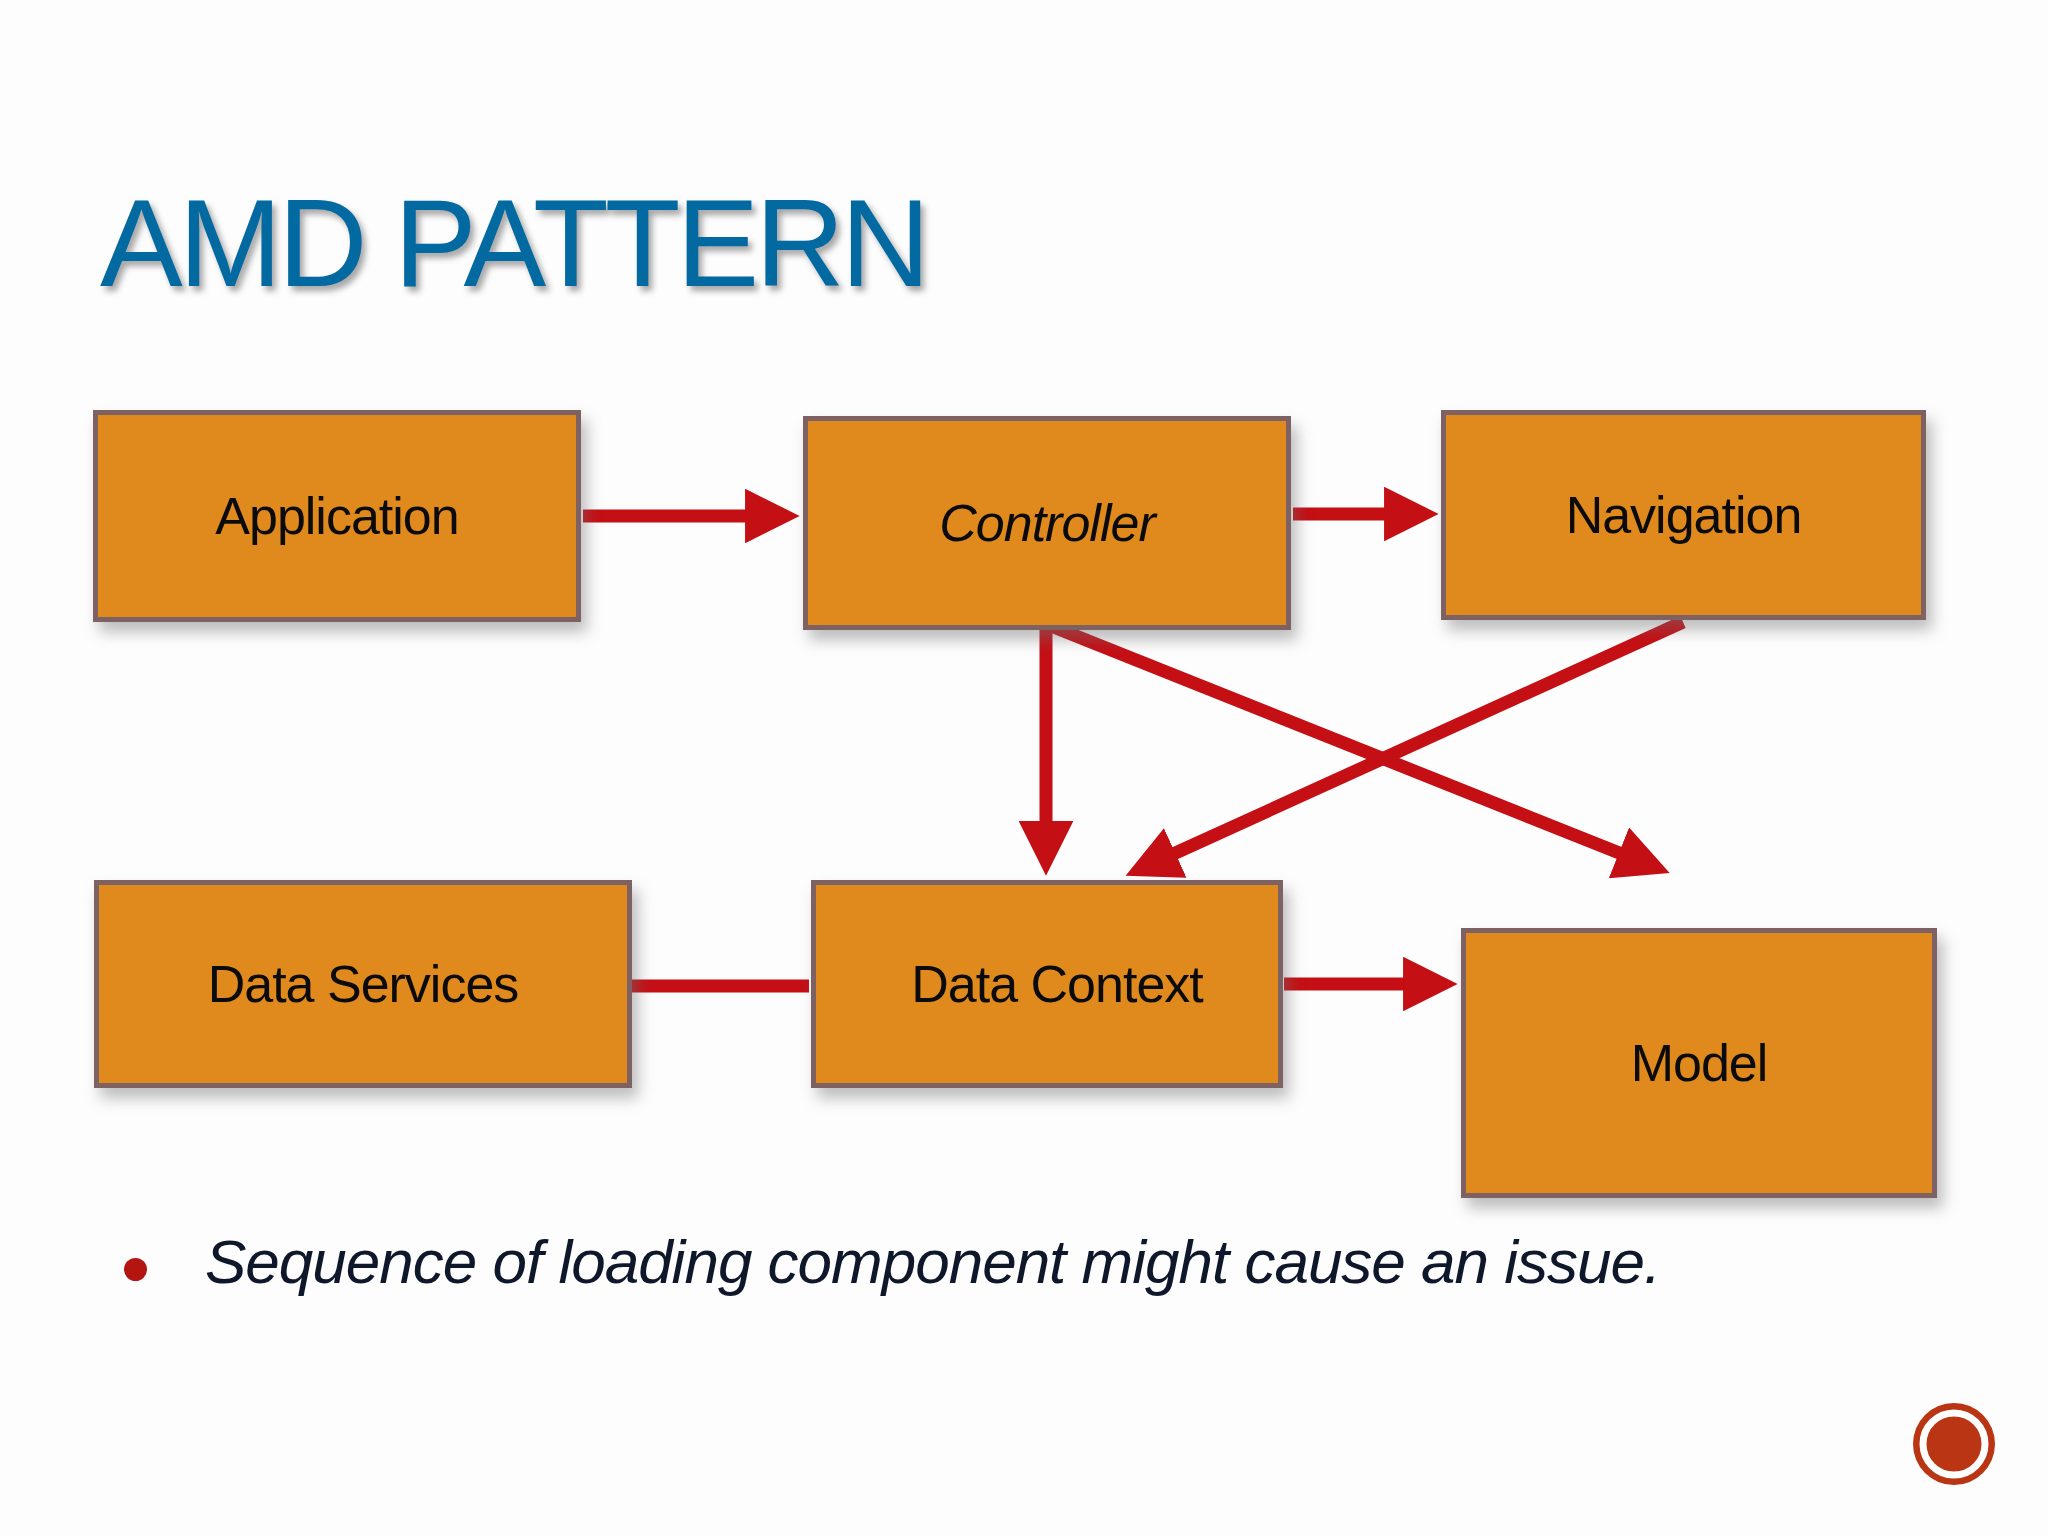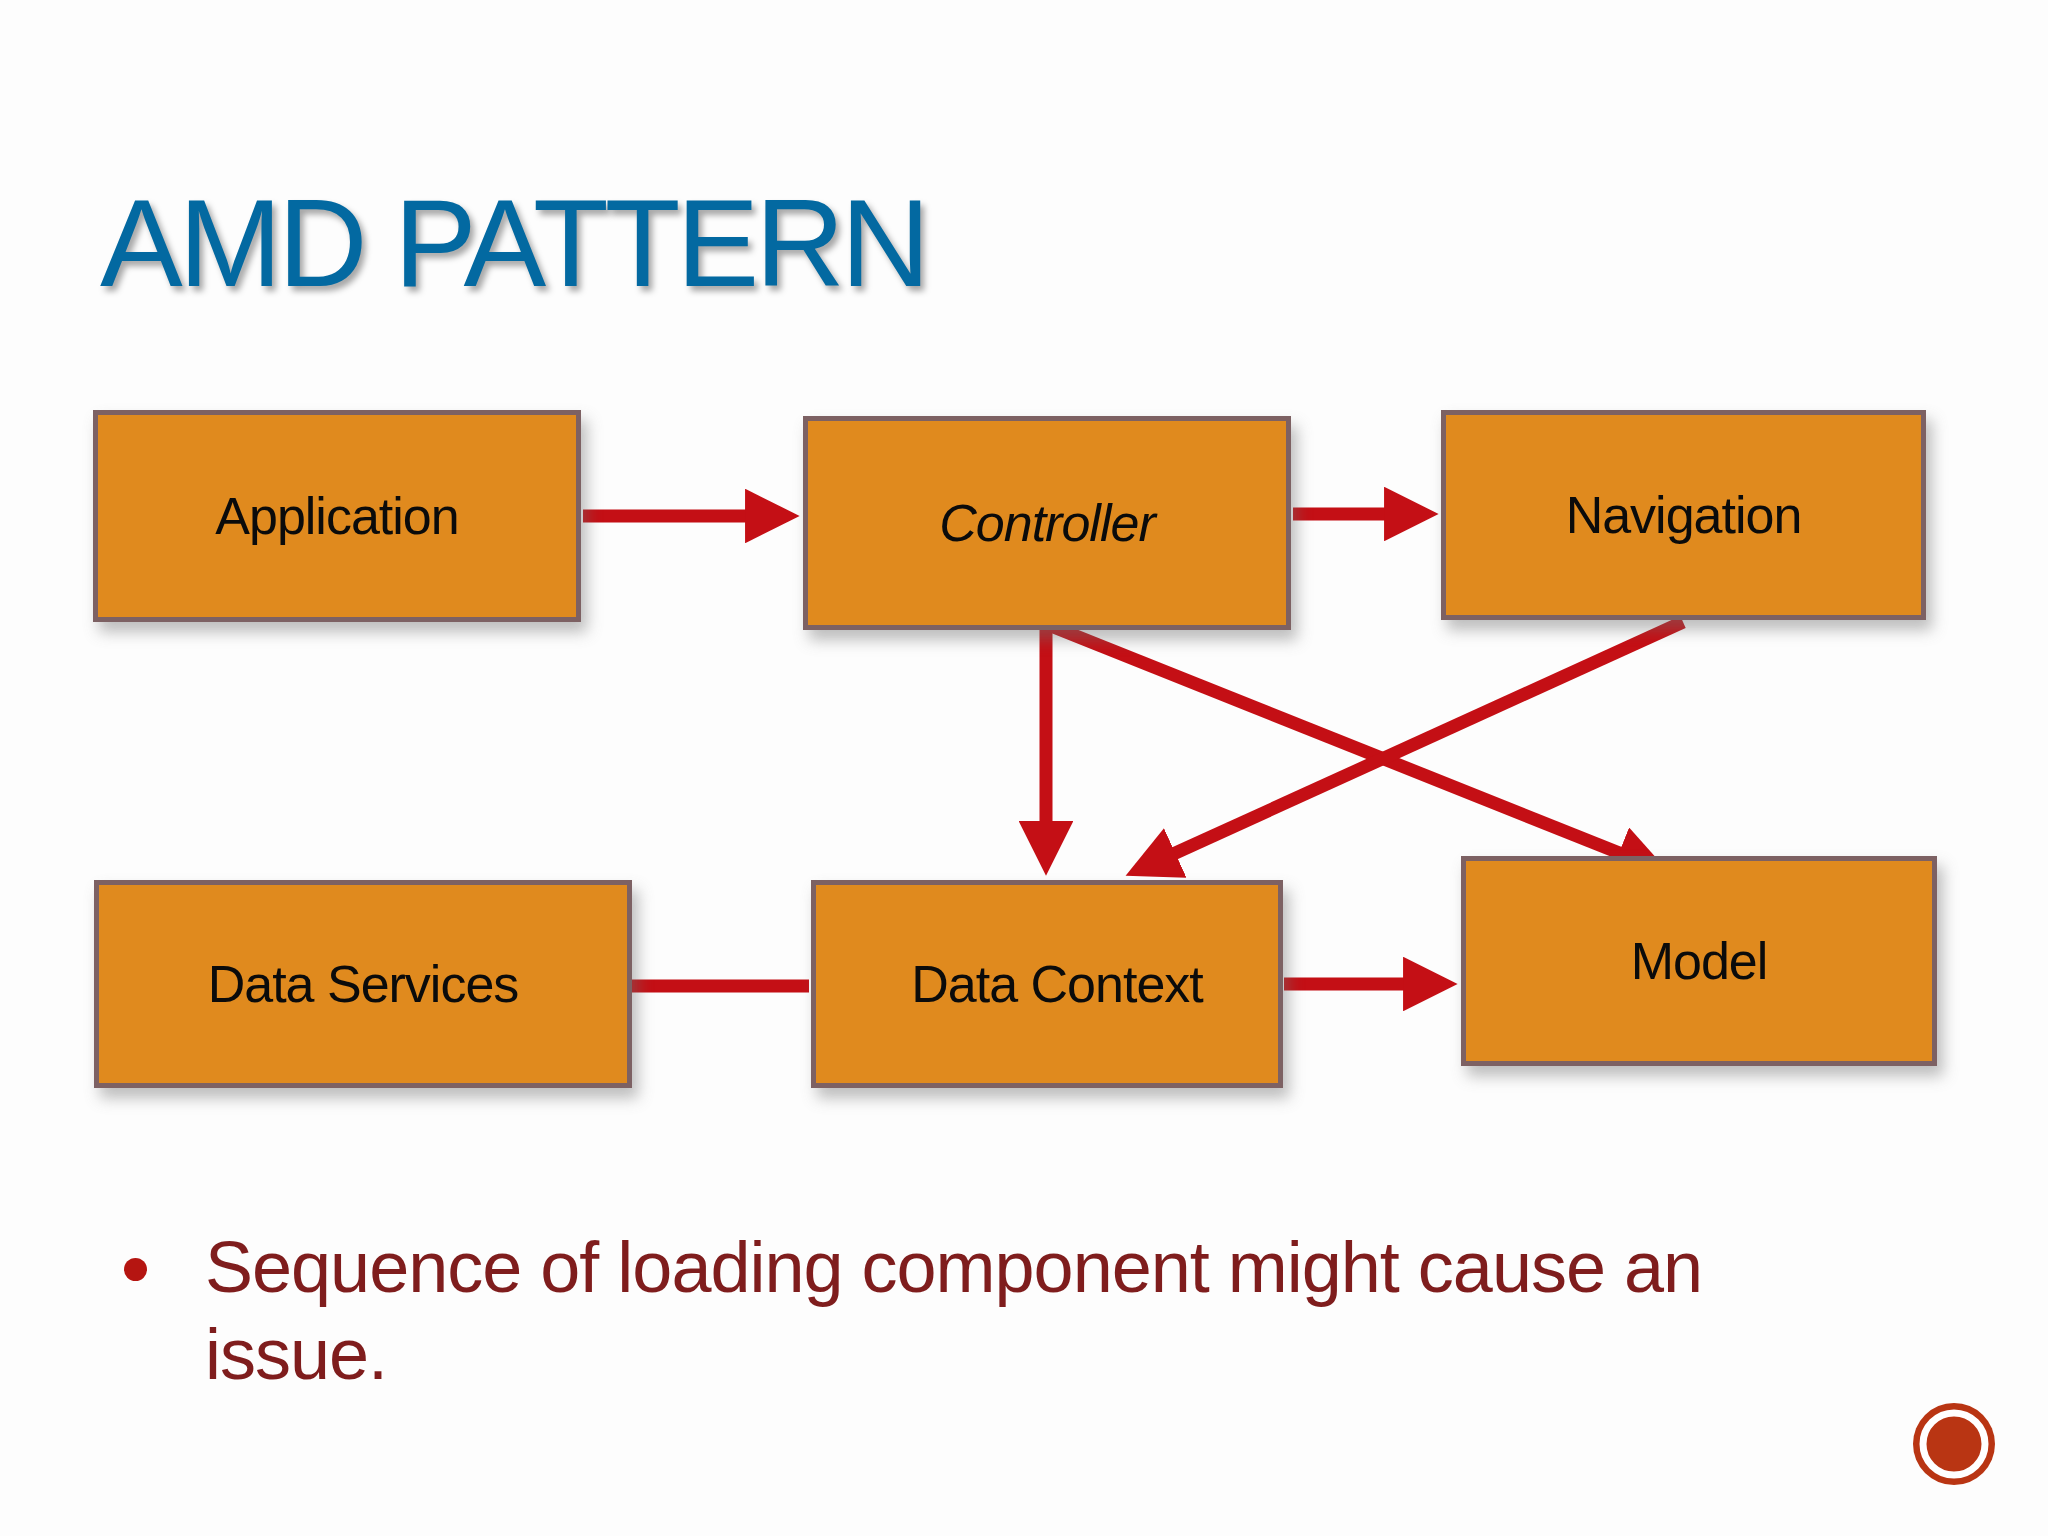--- a/index.html
+++ b/index.html
@@ -28,36 +28,36 @@
     display:flex;align-items:center;justify-content:center;
   }
   .node span{
     font-size:52px;color:#0b0b0b;letter-spacing:-1px;white-space:nowrap;
   }
   .n-application  {left:93px;  top:410px; width:488px; height:212px;}
   .n-controller   {left:803px; top:416px; width:488px; height:214px;font-style:italic;}
   .n-navigation   {left:1441px;top:410px; width:485px; height:210px;}
   .n-dataservices {left:94px;  top:880px; width:538px; height:208px;}
   .n-datacontext  {left:811px; top:880px; width:472px; height:208px;padding-left:20px;}
-  .n-model        {left:1461px;top:856px; width:476px; height:210px;}
+  .n-model        {left:1461px;top:928px; width:476px; height:270px;}
 
   svg.arrows{position:absolute;left:0;top:0;width:2048px;height:1536px;pointer-events:none;}
   svg.arrows line{stroke:#C40F15;stroke-width:13px;}
 
   
   .bullet{
     position:absolute;left:124px;top:1224px;width:1680px;
     display:flex;align-items:flex-start;
   }
   .bullet .dot{
     flex:0 0 auto;width:23px;height:23px;border-radius:50%;
     background:#B51511;margin-top:34px;margin-right:58px;
   }
   .bullet .text{
-    font-size:72px;line-height:1.21;color:#7f1d1d;letter-spacing:-1px;
+    font-size:62px;line-height:1.21;color:#0f172a;letter-spacing:-1px;font-style:italic;
   }
 
   
   .corner-circle{position:absolute;left:1912px;top:1402px;width:85px;height:85px;}
 </style>
 </head>
 <body>
 
 <div class="slide">
 

